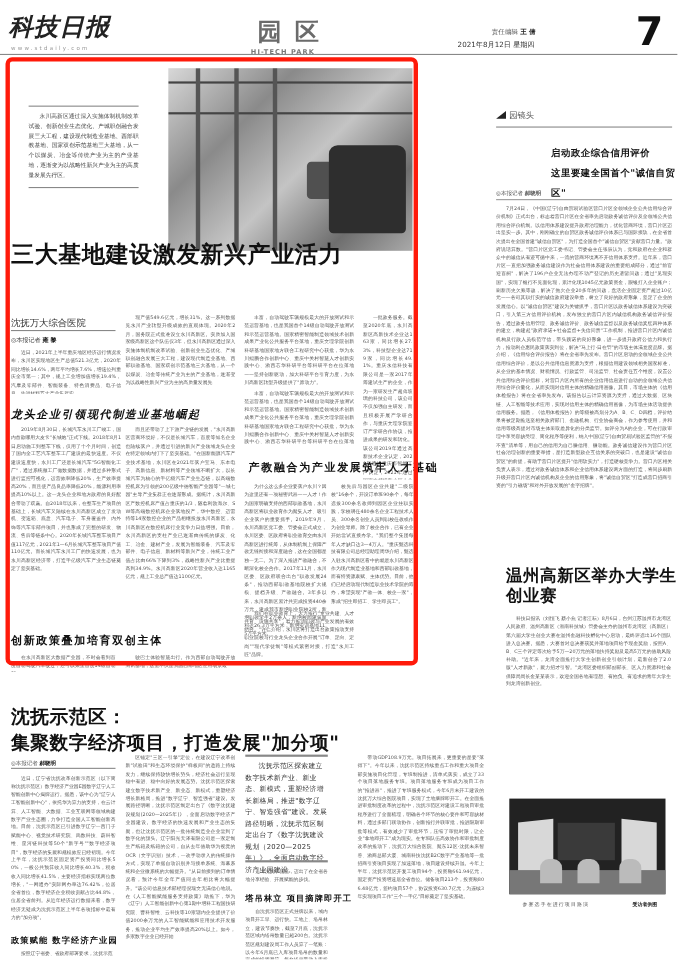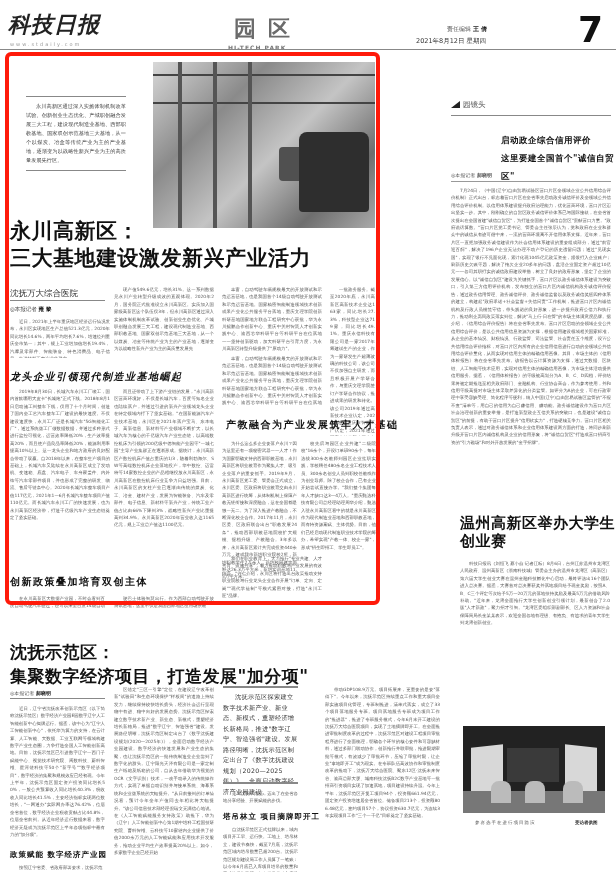--- a/index.html
+++ b/index.html
@@ -85,21 +85,20 @@
   <div class="rail" style="top:12px"></div>
   <div class="rail" style="top:40px"></div>
   <div class="post" style="left:25px"></div>
   <div class="post" style="left:60px"></div>
   <div class="post" style="left:95px"></div>
   <div class="car2"></div>
   <div class="car"></div>
 </div>
 
 <div class="abs headline-main">
-  <div>永川高新区：</div>
   <div>三大基地建设激发新兴产业活力</div>
 </div>
 
 <div class="abs series">沈抚万大综合医院</div>
 <div class="abs series-rule"></div>
 <div class="abs byline"><span>◎本报记者</span> <b>雍 黎</b></div>
 
 <div class="abs col" style="left:10px; top:318px; width:100px; height:40px;">
     <p>近日，2021年上半年重庆地区经济运行情况发布，永川区实现地区生产总值521.3亿元，2020年同比增长14.6%，两年平均增长7.6%，增速位列重庆全市第一；其中，规上工业增加值增长19.4%，汽摩及零部件、智能装备、特色消费品、电子信息、先进材料五大产业集群实</p>
   </div>

